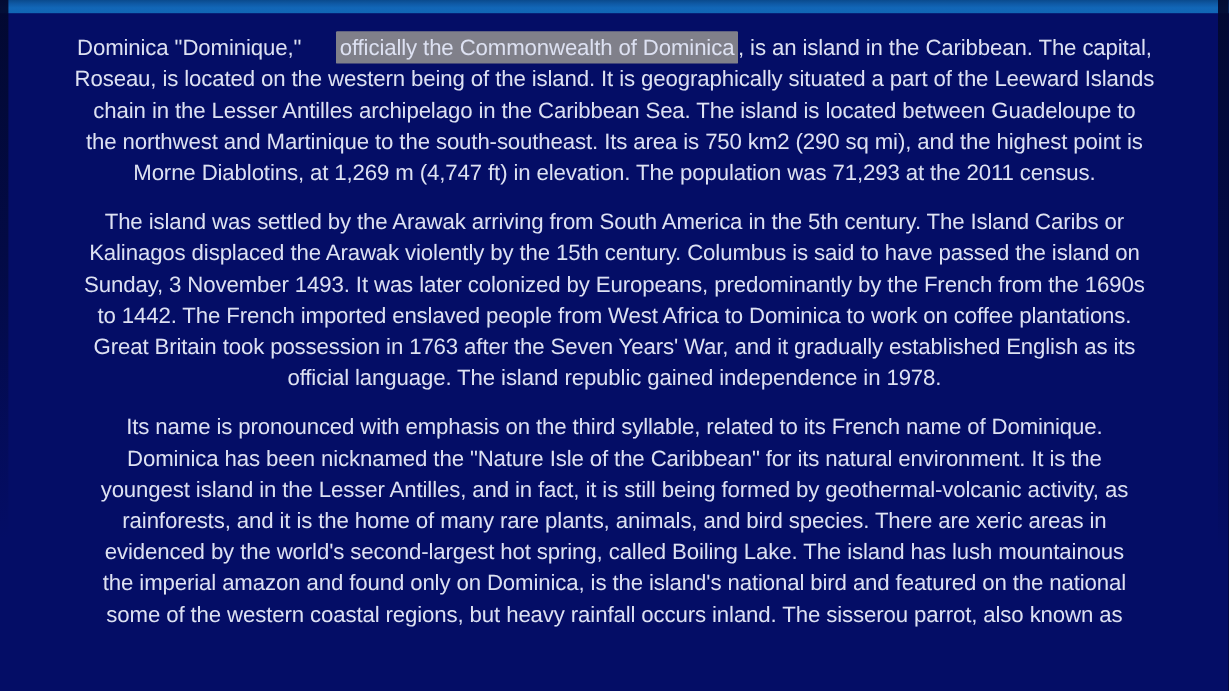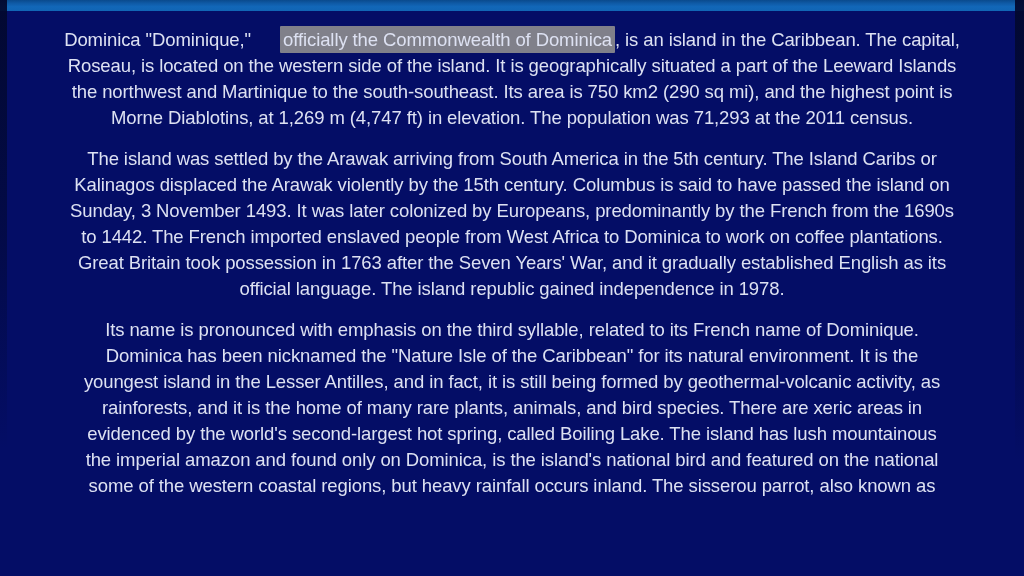--- a/index.html
+++ b/index.html
@@ -53,21 +53,22 @@
 
 <div class="slide">
   <div class="topbar"></div>
   <div class="edge-left"></div>
   <div class="edge-right"></div>
 
   <div class="content">
 
     <div class="para">
       <div class="line"><span>Dominica "Dominique," </span><span class="hl">officially the Commonwealth of Dominica</span><span>, is an island in the Caribbean. The capital,</span></div>
-      <div class="line">Roseau, is located on the western side of the island. It is geographically situated a part of the Leeward Islands</div>
+      <div class="line">Roseau, is located on the western being of the island. It is geographically situated a part of the Leeward Islands</div>
+      <div class="line">chain in the Lesser Antilles archipelago in the Caribbean Sea. The island is located between Guadeloupe to</div>
       <div class="line">the northwest and Martinique to the south-southeast. Its area is 750 km2 (290 sq mi), and the highest point is</div>
       <div class="line">Morne Diablotins, at 1,269 m (4,747 ft) in elevation. The population was 71,293 at the 2011 census.</div>
     </div>
 
     <div class="para">
       <div class="line">The island was settled by the Arawak arriving from South America in the 5th century. The Island Caribs or</div>
       <div class="line">Kalinagos displaced the Arawak violently by the 15th century. Columbus is said to have passed the island on</div>
       <div class="line">Sunday, 3 November 1493. It was later colonized by Europeans, predominantly by the French from the 1690s</div>
       <div class="line">to 1442. The French imported enslaved people from West Africa to Dominica to work on coffee plantations.</div>
       <div class="line">Great Britain took possession in 1763 after the Seven Years' War, and it gradually established English as its</div>

